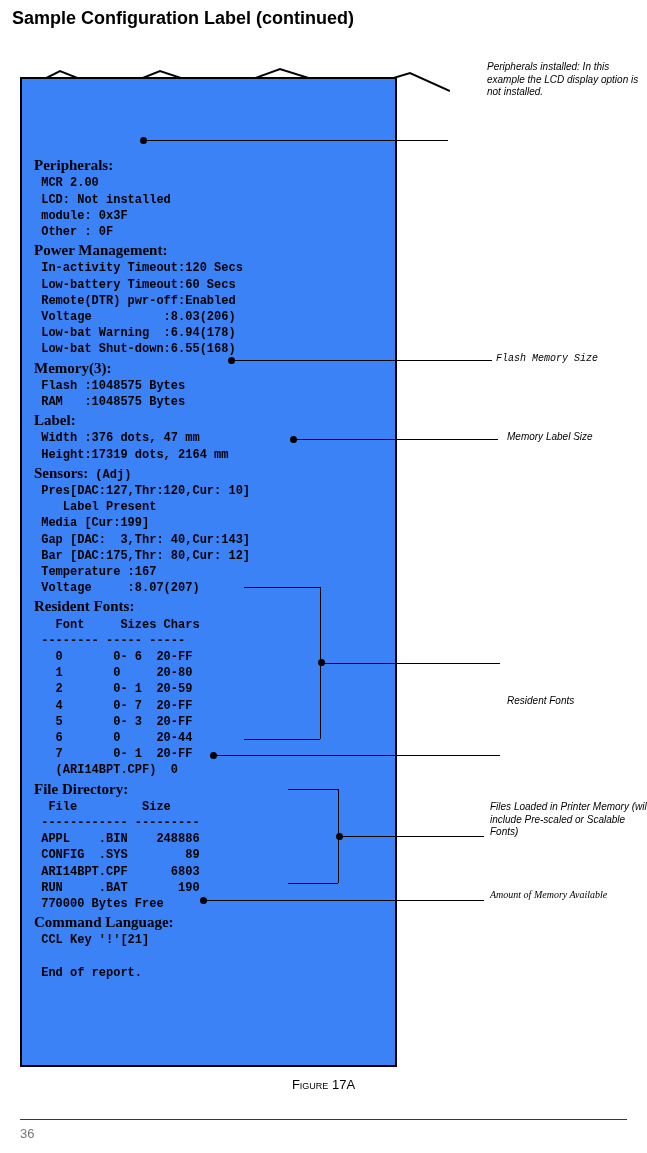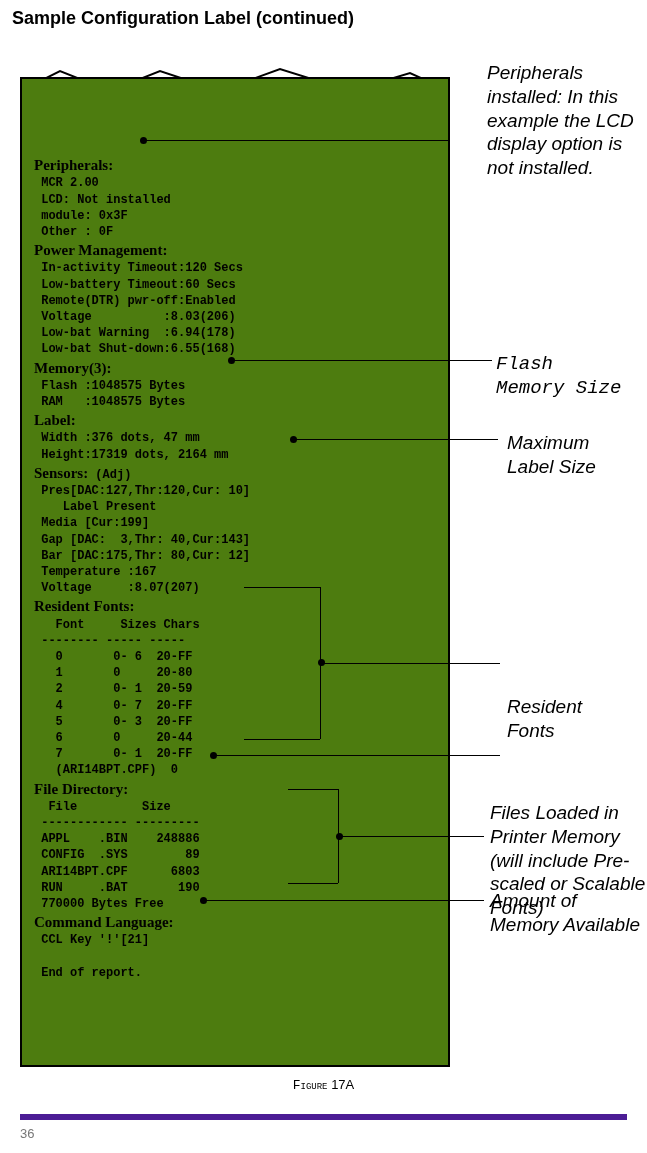--- a/index.html
+++ b/index.html
@@ -18,24 +18,24 @@
     }
     .diagram {
       position: relative;
       width: 620px;
       height: 1030px;
     }
     .report-box {
       position: absolute;
       left: 8px;
       top: 36px;
-      width: 430px;
+      width: 377px;
       height: 990px;
       border: 2px solid #000;
-      background: #4d7c0f;
+      background: #3b82f6;
     }
     .zigzag {
       position: absolute;
       left: 8px;
       top: 22px;
       width: 430px;
       height: 30px;
     }
     .report-content {
       padding: 60px 12px 12px 12px;
@@ -47,21 +47,21 @@
     }
     .heading {
       font-family: "Times New Roman", serif;
       font-weight: bold;
       font-size: 15px;
     }
     .annotation {
       position: absolute;
       font-style: italic;
       font-family: Arial, sans-serif;
-      font-size: 19px;
+      font-size: 10px;
       line-height: 1.25;
     }
     .leader {
       position: absolute;
       background: #000;
       height: 1px;
     }
     .dot {
       position: absolute;
       width: 7px;
@@ -76,29 +76,29 @@
     .bracket-arm {
       position: absolute;
       border-top: 1.5px solid #000;
     }
     .caption {
       text-align: center;
       font-family: Arial, sans-serif;
       font-size: 13px;
       margin-top: 6px;
     }
-    .caption .sc { font-variant: small-caps; font-family: Liberation Mono, monospace; }
+    .caption .sc { font-variant: small-caps; }
     .footer {
       position: absolute;
       bottom: 12px;
       left: 0;
       right: 0;
       display: flex;
       font-size: 13px;
-      border-top: 6px solid #4c1d95;
+      border-top: 1px solid #4c1d95;
       padding-top: 6px;
       margin: 0 20px;
     }
     .footer .pg { width: 60px; color: #777; }
     .footer .ft { flex: 1; text-align: center; color: #777; }
   </style>
 </head>
 <body>
 
 <div class="title">Sample Configuration Label (continued)</div>
@@ -164,21 +164,21 @@
   </div>
 
   <div class="annotation" style="left:475px; top:20px; width:155px;">Peripherals installed: In this example the LCD display option is not installed.</div>
   <div class="dot" style="left:128px; top:96px;"></div>
   <div class="leader" style="left:134px; top:99px; width:302px;"></div>
 
   <div class="annotation" style="left:484px; top:312px;font-family:Liberation Mono, monospace;">Flash Memory Size</div>
   <div class="dot" style="left:216px; top:316px;"></div>
   <div class="leader" style="left:222px; top:319px; width:258px;"></div>
 
-  <div class="annotation" style="left:495px; top:390px;">Maximum Label Size</div>
+  <div class="annotation" style="left:495px; top:390px;">Memory Label Size</div>
   <div class="dot" style="left:278px; top:395px;"></div>
   <div class="leader" style="left:284px; top:398px; width:202px;"></div>
 
   <div class="bracket" style="left:308px; top:546px; height:152px;"></div>
   <div class="bracket-arm" style="left:232px; top:546px; width:76px;"></div>
   <div class="bracket-arm" style="left:232px; top:698px; width:76px;"></div>
   <div class="dot" style="left:306px; top:618px;"></div>
   <div class="leader" style="left:312px; top:622px; width:176px;"></div>
   <div class="annotation" style="left:495px; top:614px;margin-top:40px;">Resident Fonts</div>
 
@@ -187,21 +187,21 @@
 
   <div class="bracket" style="left:326px; top:748px; height:94px;"></div>
   <div class="bracket-arm" style="left:276px; top:748px; width:50px;"></div>
   <div class="bracket-arm" style="left:276px; top:842px; width:50px;"></div>
   <div class="dot" style="left:324px; top:792px;"></div>
   <div class="leader" style="left:330px; top:795px; width:142px;"></div>
   <div class="annotation" style="left:478px; top:760px; width:160px;">Files Loaded in Printer Memory (will include Pre-scaled or Scalable Fonts)</div>
 
   <div class="dot" style="left:188px; top:856px;"></div>
   <div class="leader" style="left:194px; top:859px; width:278px;"></div>
-  <div class="annotation" style="left:478px; top:848px; width:150px;">Amount of Memory Available</div>
+  <div class="annotation" style="left:478px; top:848px; width:150px;font-family:Liberation Serif, serif;">Amount of Memory Available</div>
 
 </div>
 
 <div class="caption">
   <span class="sc">Figure</span><span> 17A</span>
 </div>
 
 <div class="footer">
   <span class="pg">36</span>
 </div>

